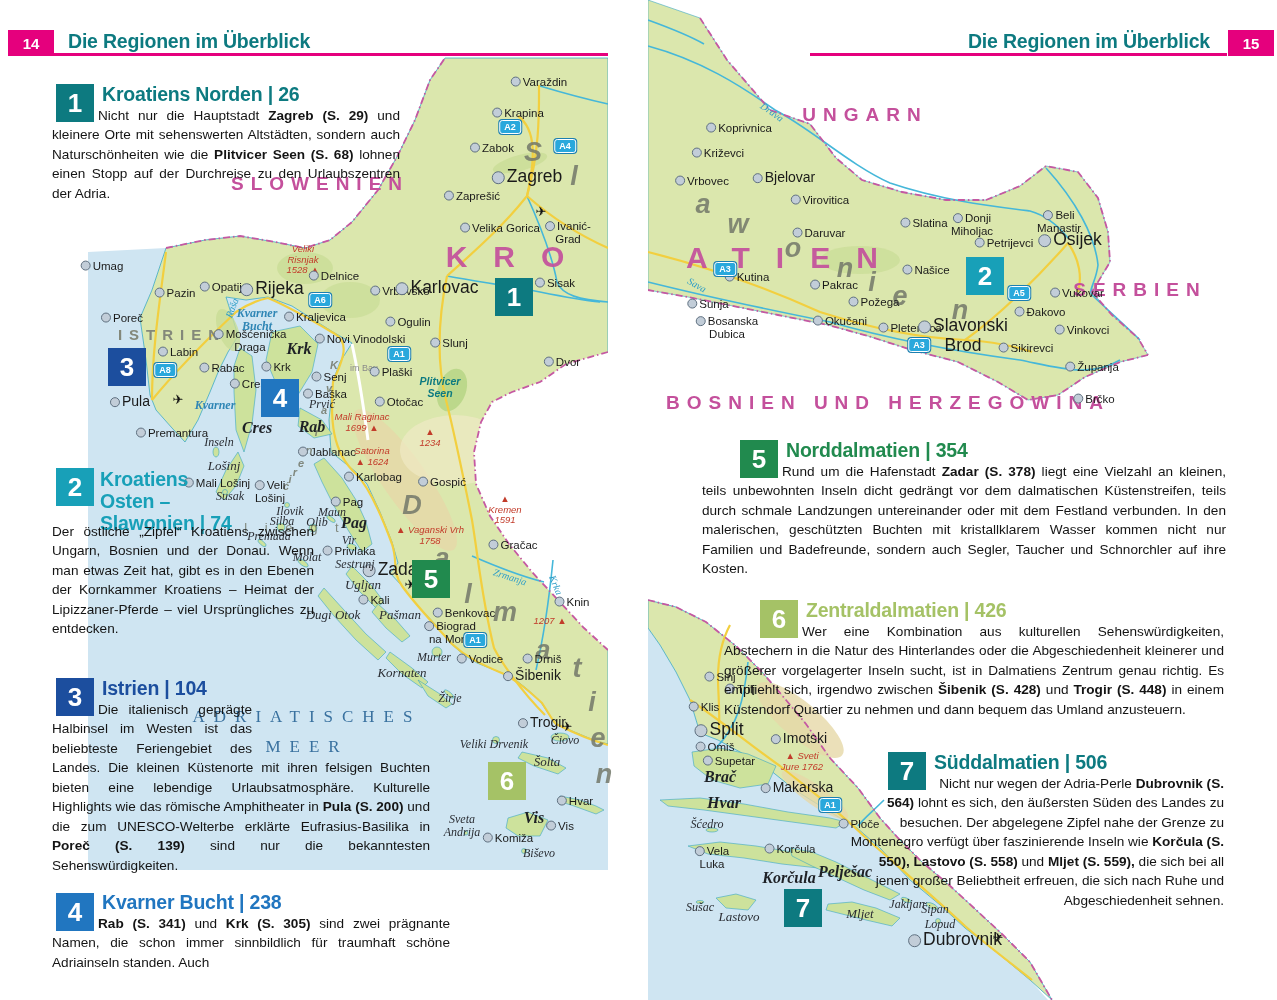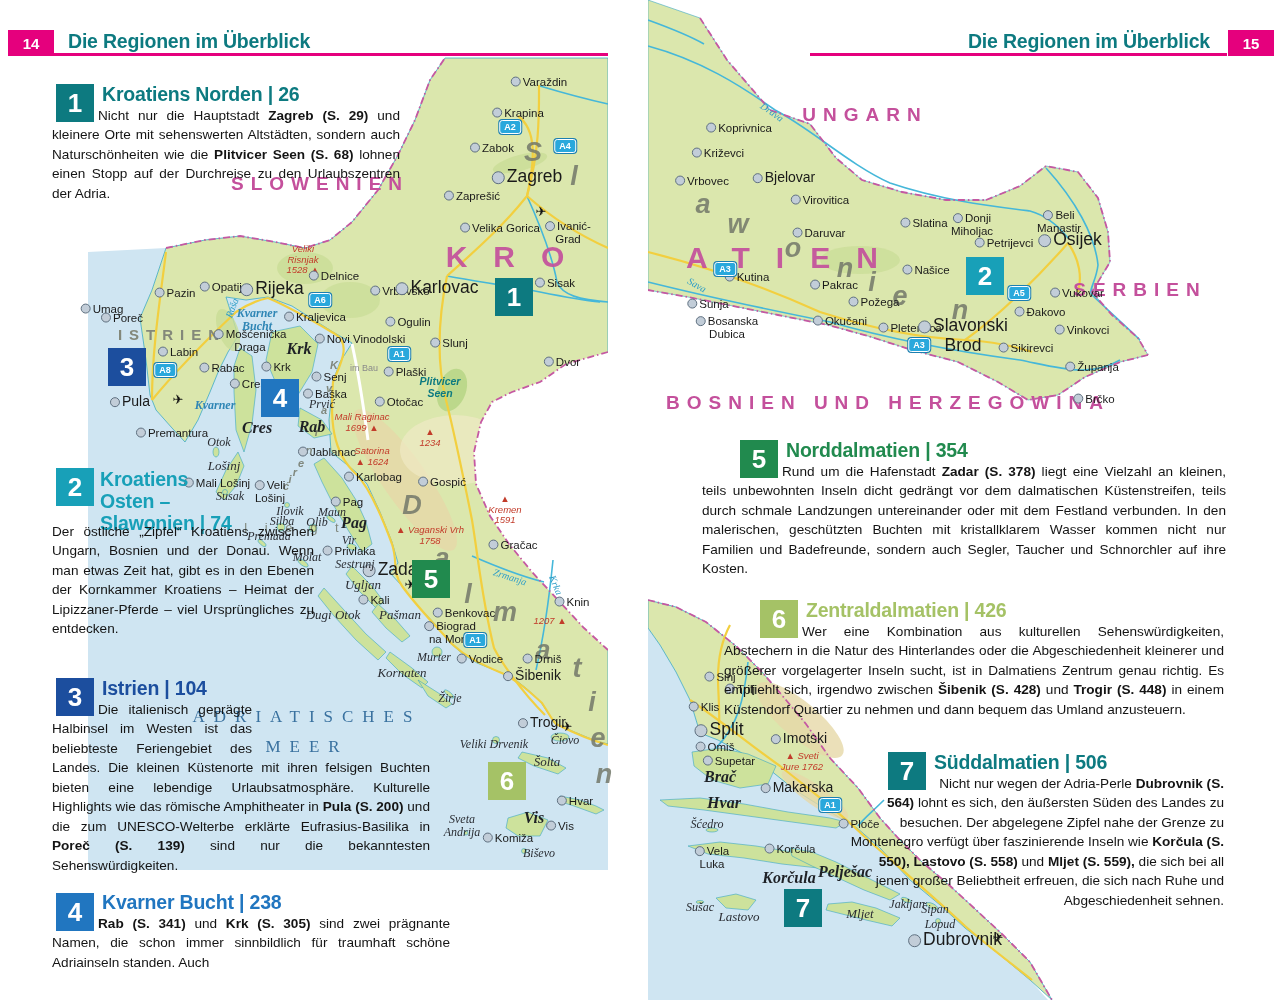--- a/index.html
+++ b/index.html
@@ -230,21 +230,21 @@
       <span class="ml pk" style="left: 550px; top: 621px;">1207 ▲</span>
       <span class="ml pk pre" style="left: 802px; top: 762px;">▲ Sveti
 Jure 1762</span>
       <span class="ml tl pre" style="left: 440px; top: 388px;">Plitvicer
 Seen</span>
       <span class="ml air" style="left: 541px; top: 212px;">✈</span>
       <span class="ml air" style="left: 178px; top: 400px;">✈</span>
       <span class="ml air" style="left: 410px; top: 585px;">✈</span>
       <span class="ml air" style="left: 567px; top: 727px;">✈</span>
       <span class="ml air" style="left: 998px; top: 938px;">✈</span>
-      <span class="ml ct" style="left: 102px; top: 266px; margin-top: 43px;"><i class="dt"></i>Umag</span>
+      <span class="ml ct" style="left: 102px; top: 266px;"><i class="dt"></i>Umag</span>
       <span class="ml ct" style="left: 122px; top: 318px;"><i class="dt"></i>Poreč</span>
       <span class="ml ct" style="left: 175px; top: 293px;"><i class="dt"></i>Pazin</span>
       <span class="ml ct" style="left: 178px; top: 352px;"><i class="dt"></i>Labin</span>
       <span class="ml ct" style="left: 222px; top: 368px;"><i class="dt"></i>Rabac</span>
       <span class="ml ctm" style="left: 130px; top: 402px;"><i class="dt"></i>Pula</span>
       <span class="ml ct" style="left: 172px; top: 433px;"><i class="dt"></i>Premantura</span>
       <span class="ml ct" style="left: 224px; top: 287px;"><i class="dt"></i>Opatija</span>
       <span class="ml ctl" style="left: 272px; top: 289px;"><i class="dt"></i>Rijeka</span>
       <span class="ml ct pre" style="left: 250px; top: 341px;"><i class="dt"></i>Mošćenička
 Draga</span>
@@ -254,21 +254,21 @@
       <span class="ml ct" style="left: 400px; top: 291px;"><i class="dt"></i>Vrbovsko</span>
       <span class="ml ct" style="left: 408px; top: 322px;"><i class="dt"></i>Ogulin</span>
       <span class="ml ct" style="left: 276px; top: 367px;"><i class="dt"></i>Krk</span>
       <span class="ml ct" style="left: 325px; top: 394px;"><i class="dt"></i>Baška</span>
       <span class="ml ct" style="left: 329px; top: 377px;"><i class="dt"></i>Senj</span>
       <span class="ml ct" style="left: 248px; top: 384px;"><i class="dt"></i>Cres</span>
       <span class="ml ct" style="left: 327px; top: 452px;"><i class="dt"></i>Jablanac</span>
       <span class="ml ct" style="left: 373px; top: 477px;"><i class="dt"></i>Karlobag</span>
       <span class="ml ct" style="left: 442px; top: 482px;"><i class="dt"></i>Gospić</span>
       <span class="ml ct" style="left: 399px; top: 402px;"><i class="dt"></i>Otočac</span>
-      <span class="ml ct" style="left: 391px; top: 372px; padding-left: 28px;"><i class="dt"></i>Plaški</span>
+      <span class="ml ct" style="left: 391px; top: 372px;"><i class="dt"></i>Plaški</span>
       <span class="ml ct" style="left: 449px; top: 343px;"><i class="dt"></i>Slunj</span>
       <span class="ml ct" style="left: 562px; top: 362px;"><i class="dt"></i>Dvor</span>
       <span class="ml ctl" style="left: 437px; top: 288px;"><i class="dt"></i>Karlovac</span>
       <span class="ml ctl" style="left: 527px; top: 177px;"><i class="dt"></i>Zagreb</span>
       <span class="ml ct" style="left: 472px; top: 196px;"><i class="dt"></i>Zaprešić</span>
       <span class="ml ct" style="left: 539px; top: 82px;"><i class="dt"></i>Varaždin</span>
       <span class="ml ct" style="left: 518px; top: 113px;"><i class="dt"></i>Krapina</span>
       <span class="ml ct" style="left: 492px; top: 148px;"><i class="dt"></i>Zabok</span>
       <span class="ml ct" style="left: 500px; top: 228px;"><i class="dt"></i>Velika Gorica</span>
       <span class="ml ct pre" style="left: 568px; top: 233px;"><i class="dt"></i>Ivanić-
@@ -359,21 +359,21 @@
       <span class="ml isl" style="left: 317px; top: 523px;">Olib</span>
       <span class="ml isl" style="left: 269px; top: 537px;">Premuda</span>
       <span class="ml isl" style="left: 332px; top: 513px;">Maun</span>
       <span class="ml isl" style="left: 349px; top: 541px;">Vir</span>
       <span class="ml isl" style="left: 307px; top: 558px;">Molat</span>
       <span class="ml isl" style="left: 355px; top: 565px;">Sestrunj</span>
       <span class="ml isl" style="left: 434px; top: 658px;">Murter</span>
       <span class="ml isl" style="left: 450px; top: 699px;">Žirje</span>
       <span class="ml isl" style="left: 494px; top: 745px;">Veliki Drvenik</span>
       <span class="ml isl" style="left: 565px; top: 741px;">Čiovo</span>
-      <span class="ml isl" style="left: 219px; top: 443px;">Otok</span>
+      <span class="ml isl" style="left: 219px; top: 443px;">Inseln</span>
       <span class="ml isl" style="left: 322px; top: 405px;">Prvić</span>
       <span class="ml isl" style="left: 539px; top: 854px;">Biševo</span>
       <span class="ml isl pre" style="left: 462px; top: 826px;">Sveta
 Andrija</span>
       <span class="ml isl" style="left: 707px; top: 825px;">Šćedro</span>
       <span class="ml isl" style="left: 700px; top: 908px;">Sušac</span>
       <span class="ml isl" style="left: 907px; top: 905px;">Jakljan</span>
       <span class="ml isl" style="left: 935px; top: 910px;">Šipan</span>
       <span class="ml isl" style="left: 940px; top: 925px;">Lopud</span>
       <span class="badge" style="left: 510px; top: 127px;">A2</span>

